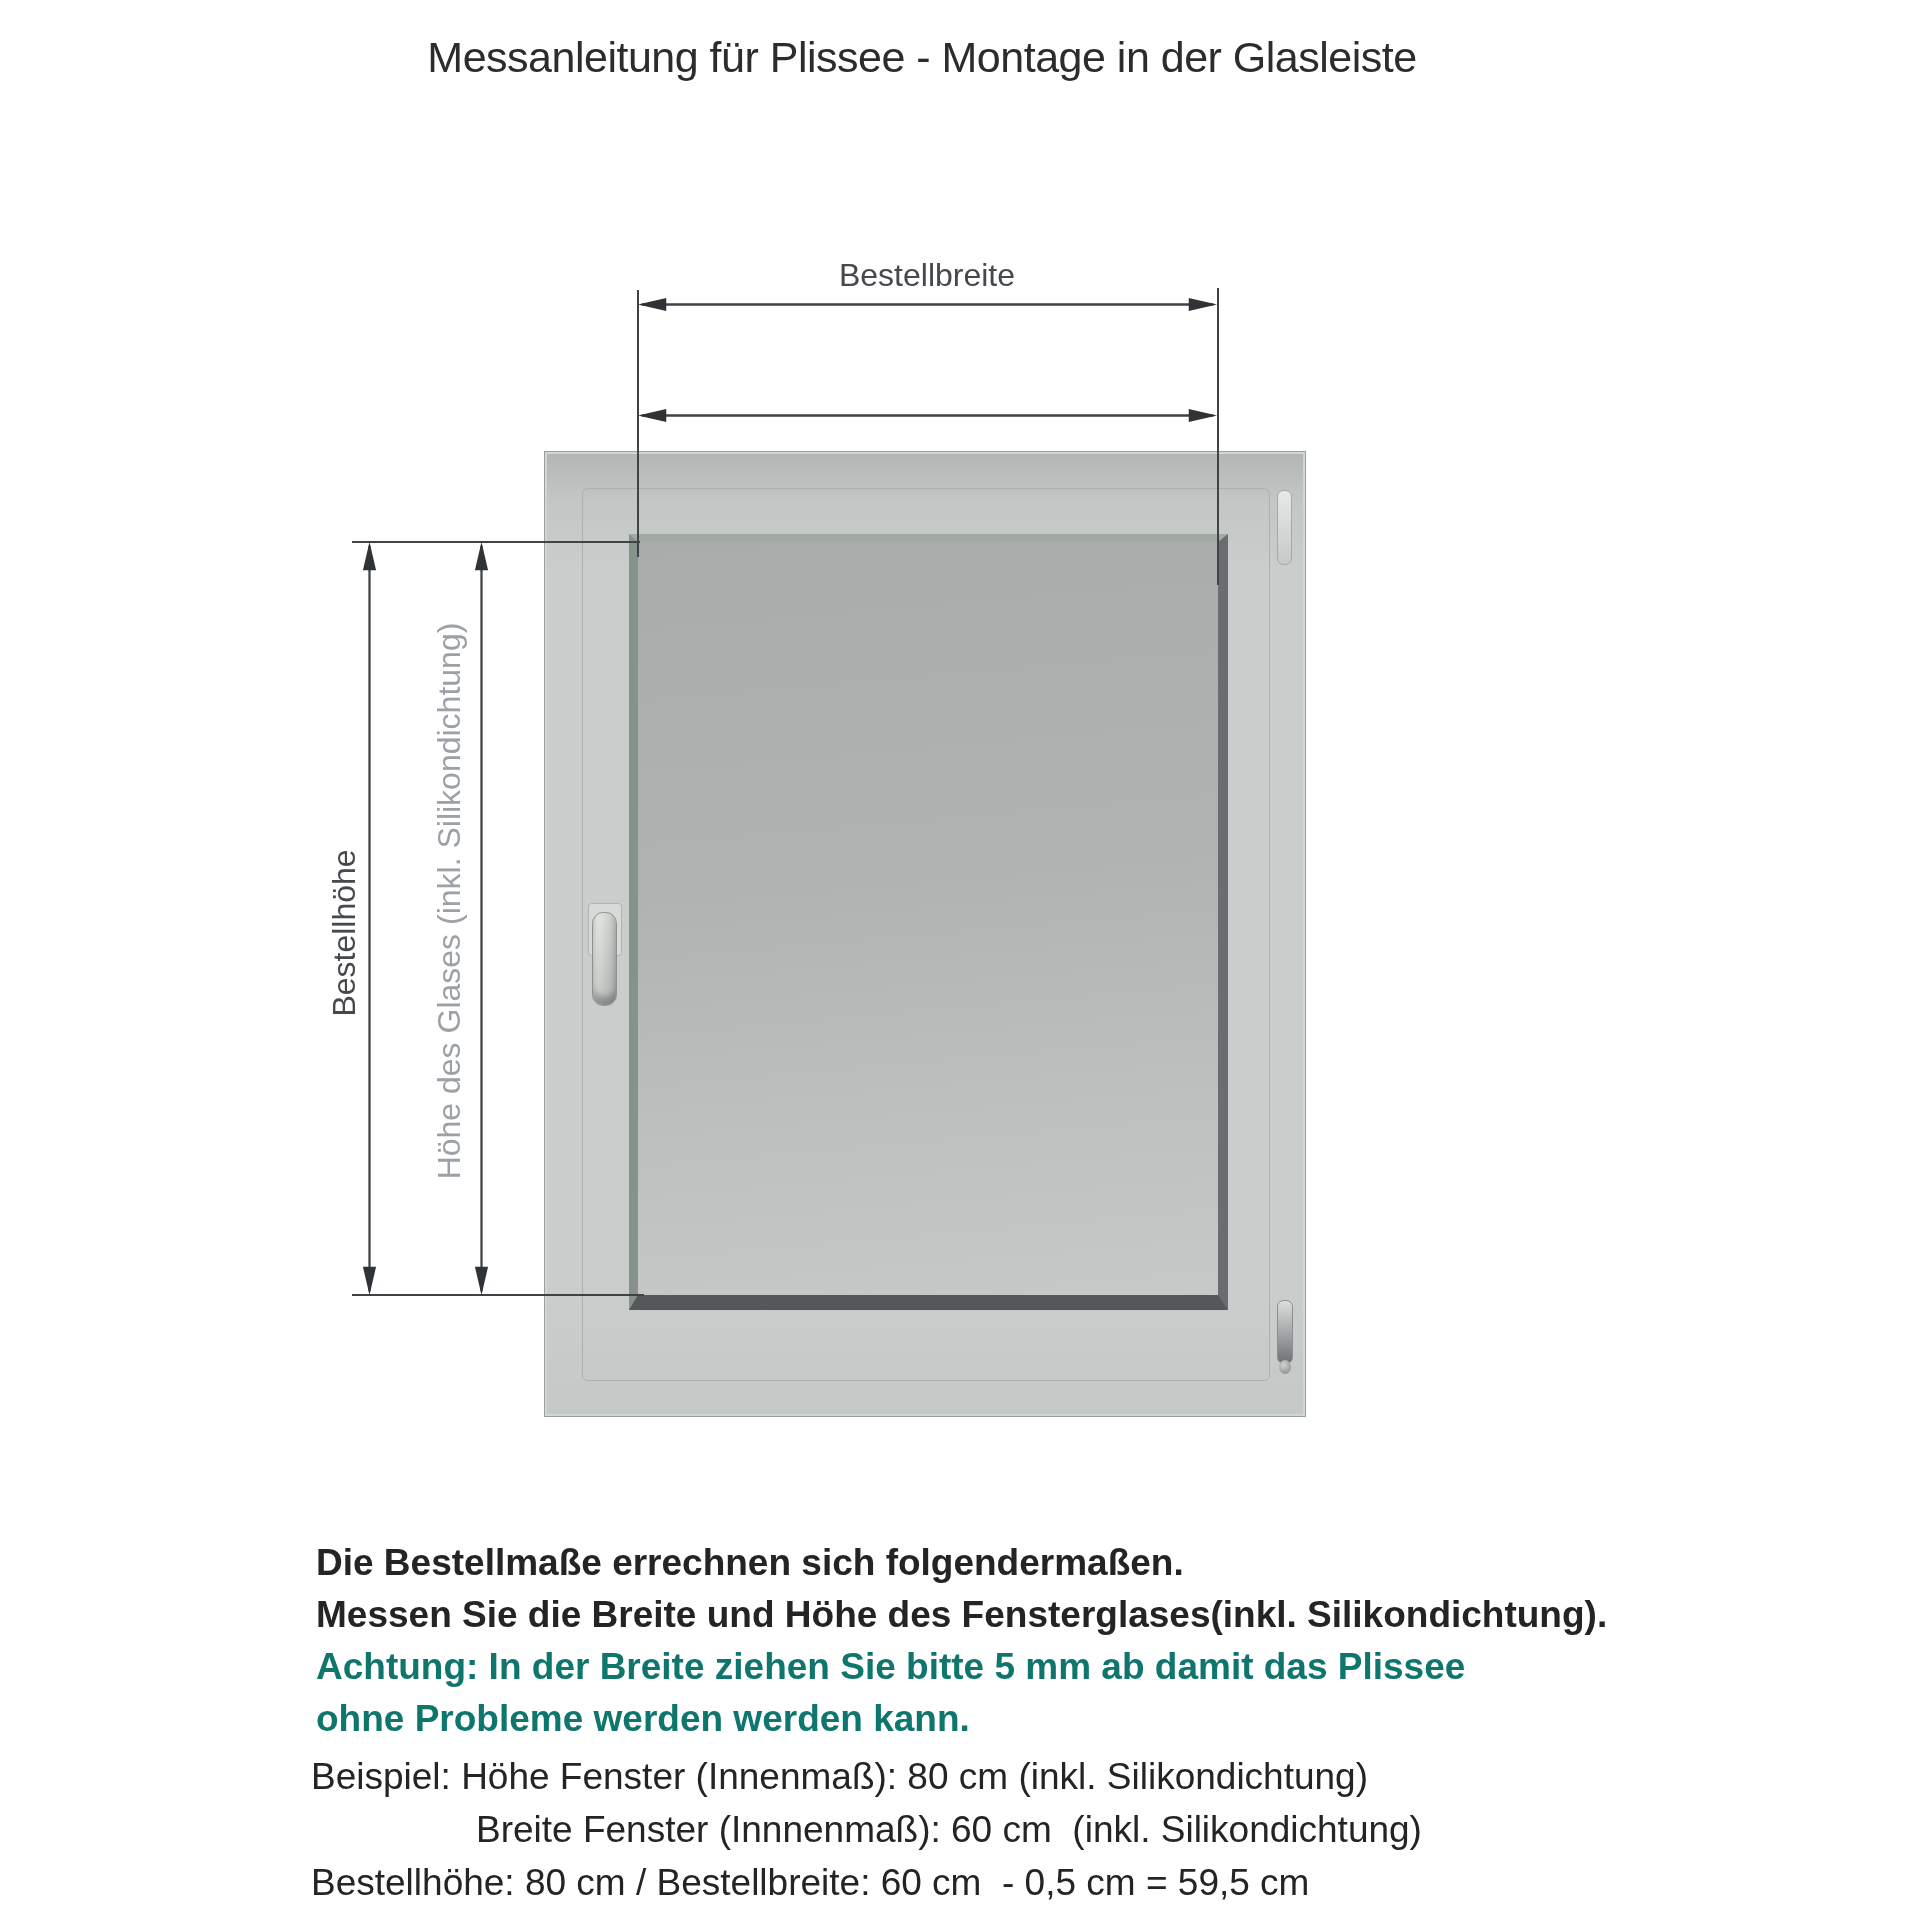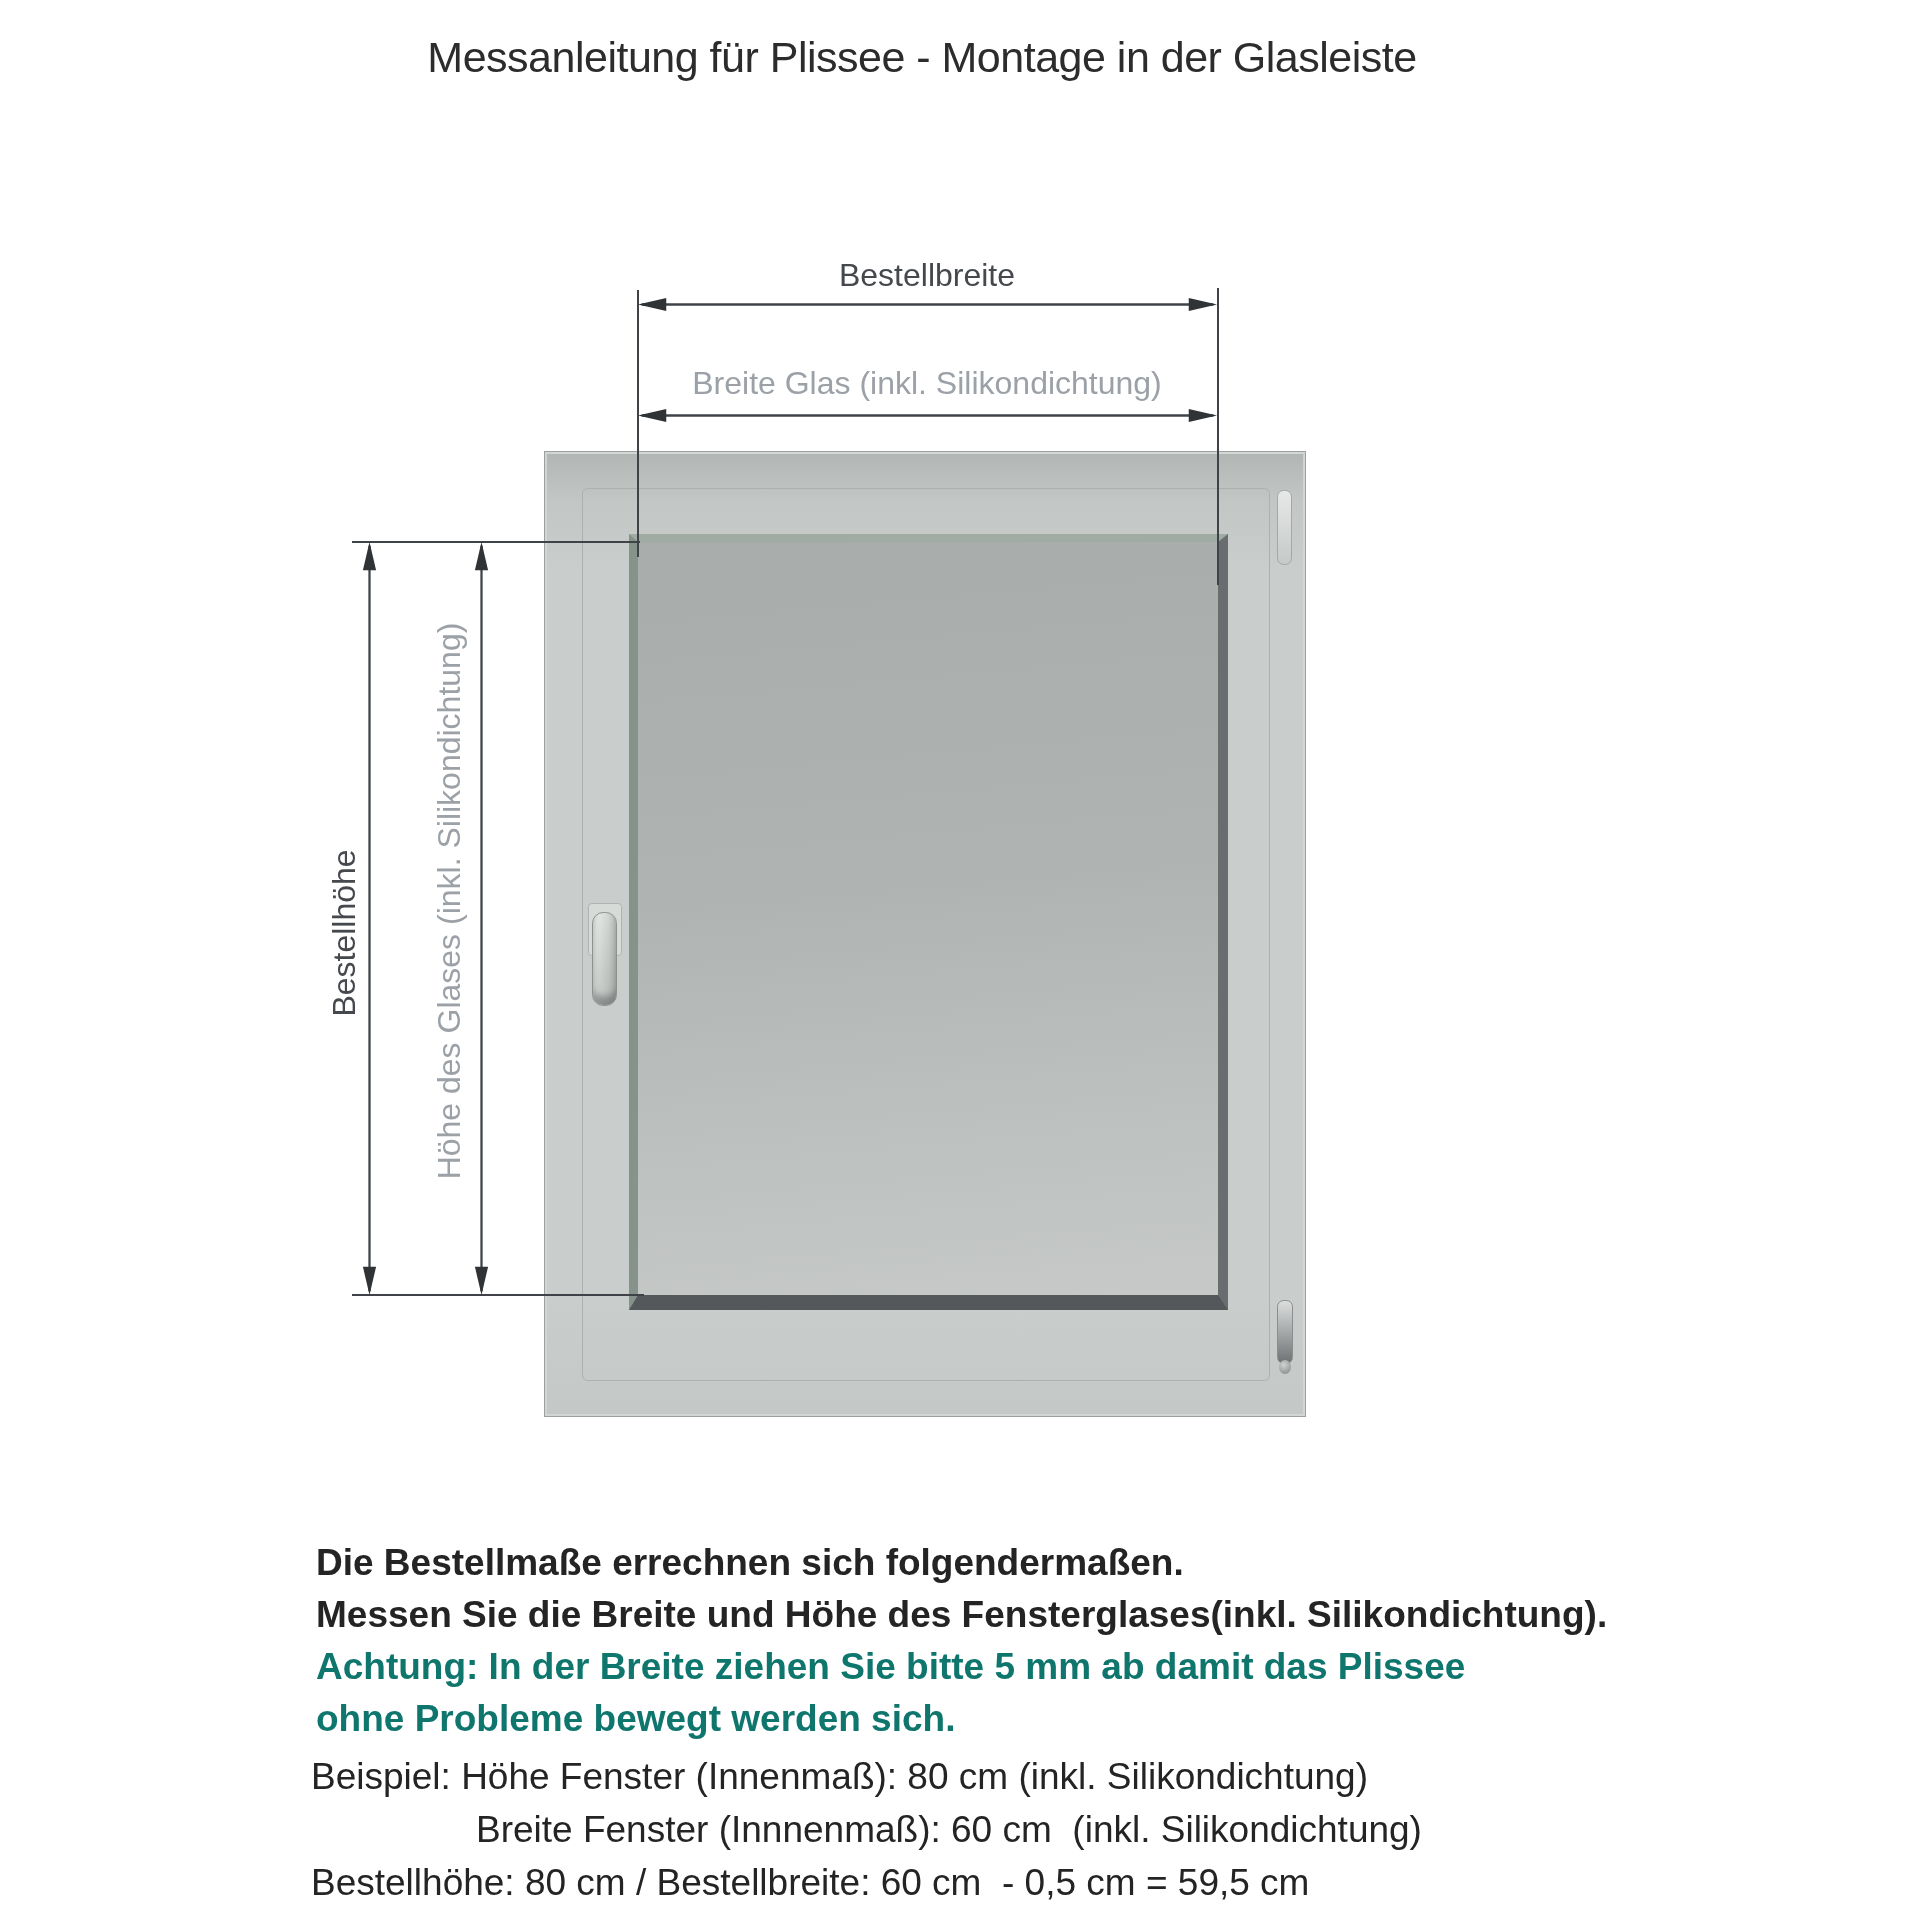--- a/index.html
+++ b/index.html
@@ -125,29 +125,28 @@
     <polygon points="10,0 3,30 17,30"></polygon>
     <polygon points="10,800 3,770 17,770"></polygon>
   </svg>
   <svg class="dim-arrow arrow-glass-height" width="19" height="753" viewBox="0 0 20 800">
     <line x1="10" y1="4" x2="10" y2="796"></line>
     <polygon points="10,0 3,30 17,30"></polygon>
     <polygon points="10,800 3,770 17,770"></polygon>
   </svg>
 
   <div class="dim-label dark label-order-width">Bestellbreite</div>
-  <div class="dim-label gray label-glass-width">Breite Glas (inkl. Silikondichtung)</div>
   <div class="dim-label dark label-order-height">Bestellhöhe</div>
   <div class="dim-label gray label-glass-height">Höhe des Glases (inkl. Silikondichtung)</div>
 
   <div class="instructions">
     <div>Die Bestellmaße errechnen sich folgendermaßen.</div>
     <div>Messen Sie die Breite und Höhe des Fensterglases(inkl. Silikondichtung).</div>
     <div class="red">Achtung: In der Breite ziehen Sie bitte 5 mm ab damit das Plissee</div>
-    <div class="red">ohne Probleme bewegt werden sich.</div>
+    <div class="red">ohne Probleme werden werden kann.</div>
   </div>
 
   <div class="example">
     <div>Beispiel: Höhe Fenster (Innenmaß): 80 cm (inkl. Silikondichtung)</div>
     <div class="indent">Breite Fenster (Innnenmaß): 60 cm  (inkl. Silikondichtung)</div>
     <div>Bestellhöhe: 80 cm / Bestellbreite: 60 cm  - 0,5 cm = 59,5 cm</div>
   </div>
 
 </div>
 

